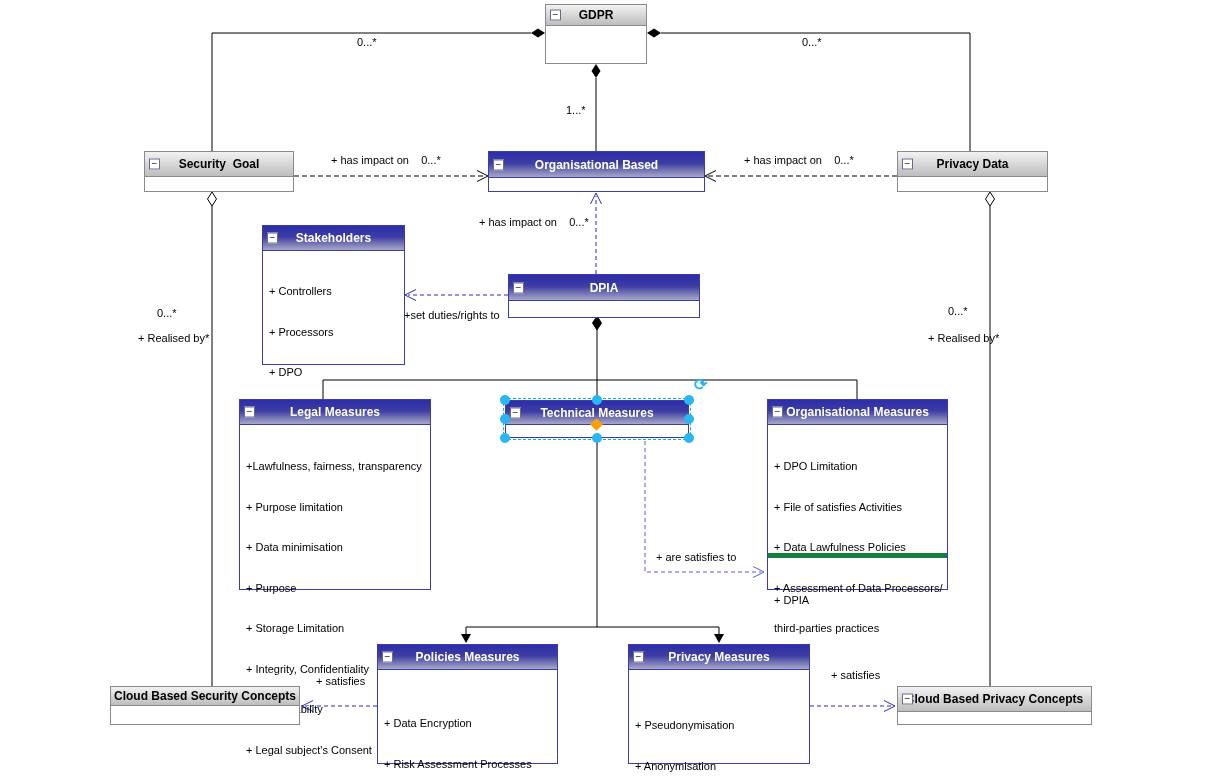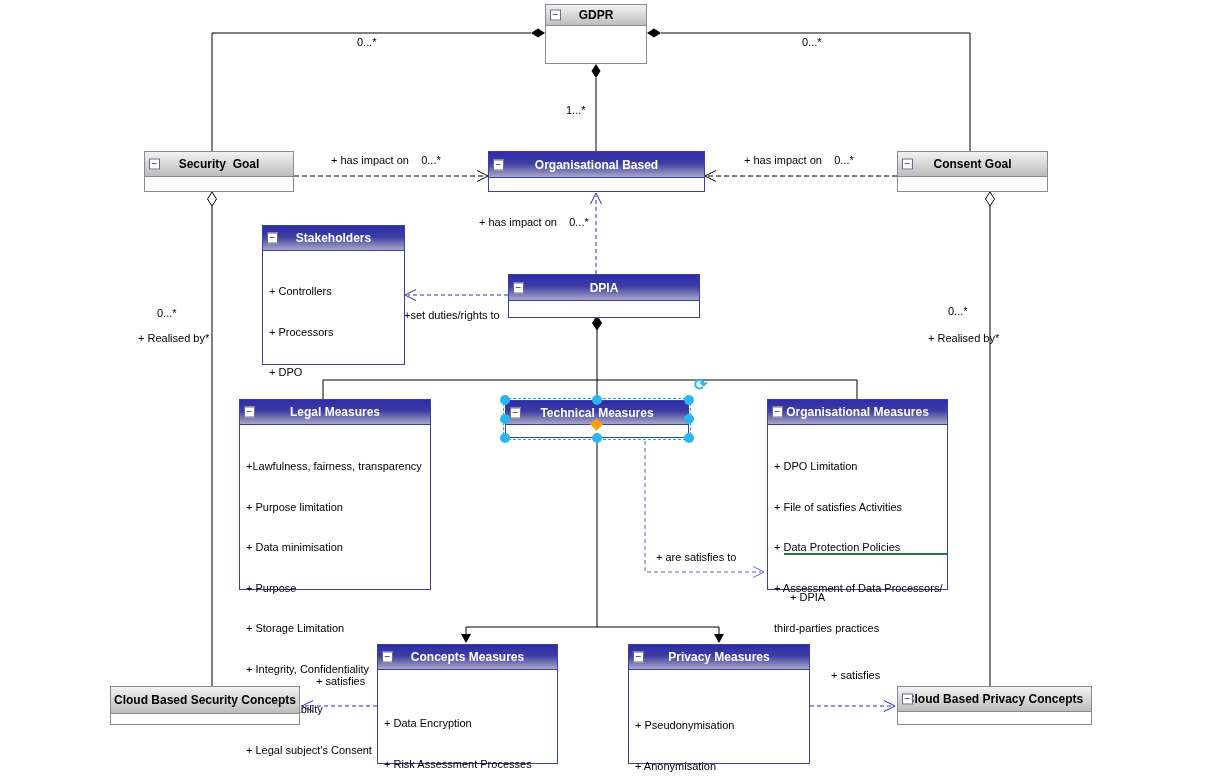--- a/index.html
+++ b/index.html
@@ -18,21 +18,21 @@
   .hdr.gray-h{background:linear-gradient(#f2f2f2,#bdbdbd);color:#000;
               border-bottom:1px solid #8a8a8a;font-size:12px;}
   .collapse{position:absolute;left:4px;top:50%;transform:translateY(-50%);
             width:11px;height:11px;background:#fff;border:1px solid #6a6a8e;
             font-size:10px;line-height:8px;text-align:center;color:#222;
             box-sizing:border-box;font-weight:normal;}
   .items{margin:0;padding:7px 3px 0 6px;list-style:none;font-size:11px;
          line-height:13.5px;color:#000;white-space:pre;}
   .items li.cont{padding-left:12px;}
   .items li.cont0{padding-left:0;}
-  .compart2{border-top:2px solid #15803d;position:absolute;left:16px;right:0;box-sizing:border-box;}
+  .compart2{border-top:5px solid #15803d;position:absolute;left:0;right:0;box-sizing:border-box;}
 
   .edge-label{position:absolute;font-size:11px;color:#000;white-space:pre;}
 
   
   .sel-outline{position:absolute;border:1px dashed #00b3ee;box-sizing:border-box;pointer-events:none;}
   .handle{position:absolute;width:10px;height:10px;border-radius:50%;background:#29b6f2;}
   .orange-diamond{position:absolute;width:9px;height:9px;background:#ff9e00;transform:rotate(45deg);}
   .rotate-icon{position:absolute;color:#29b6f2;font-size:16px;font-weight:bold;line-height:16px;}
 </style>
 </head>
@@ -153,21 +153,21 @@
   <div class="node blue" style="left:488px;top:151px;width:217px;height:41px">
     <div class="hdr blue-h" style="height:26px">
       <span class="collapse">−</span>
       <span>Organisational Based</span>
     </div>
   </div>
 
   <div class="node gray" style="left:897px;top:151px;width:151px;height:41px">
     <div class="hdr gray-h" style="height:25px">
       <span class="collapse">−</span>
-      <span>Consent Goal</span>
+      <span>Privacy Data</span>
     </div>
   </div>
 
   <div class="node blue" style="left:262px;top:225px;width:143px;height:140px">
     <div class="hdr blue-h" style="height:25px">
       <span class="collapse">−</span>
       <span>Stakeholders</span>
     </div>
     <ul class="items">
       <li>+ Controllers</li>
@@ -216,35 +216,35 @@
   </div>
 
   <div class="node blue" style="left:767px;top:399px;width:181px;height:191px">
     <div class="hdr blue-h" style="height:25px">
       <span class="collapse">−</span>
       <span>Organisational Measures</span>
     </div>
     <ul class="items" style="padding-top:8px">
       <li>+ DPO Limitation</li>
       <li>+ File of satisfies Activities</li>
-      <li>+ Data Protection Policies</li>
+      <li>+ Data Lawfulness Policies</li>
       <li>+ Assessment of Data Processors/</li>
       <li class="cont0">third-parties practices</li>
     </ul>
     <div class="compart2" style="top:153px;bottom:0">
       <ul class="items" style="padding-top:9px">
         <li>+ DPIA</li>
       </ul>
     </div>
   </div>
 
   <div class="node blue" style="left:377px;top:644px;width:181px;height:120px">
     <div class="hdr blue-h" style="height:25px">
       <span class="collapse">−</span>
-      <span>Concepts Measures</span>
+      <span>Policies Measures</span>
     </div>
     <ul class="items" style="padding-top:20px">
       <li>+ Data Encryption</li>
       <li>+ Risk Assessment Processes</li>
       
       
       
     </ul>
   </div>
 
@@ -255,21 +255,21 @@
     </div>
     <ul class="items" style="padding-top:22px">
       <li>+ Pseudonymisation</li>
       <li>+ Anonymisation</li>
       
       
     </ul>
   </div>
 
   <div class="node gray" style="left:110px;top:686px;width:190px;height:39px">
-    <div class="hdr gray-h" style="height:27px">
+    <div class="hdr gray-h" style="height:19px">
       <span>Cloud Based Security Concepts</span>
     </div>
   </div>
 
   <div class="node gray" style="left:897px;top:686px;width:195px;height:39px">
     <div class="hdr gray-h" style="height:25px">
       <span class="collapse">−</span>
       <span>Cloud Based Privacy Concepts</span>
     </div>
   </div>

